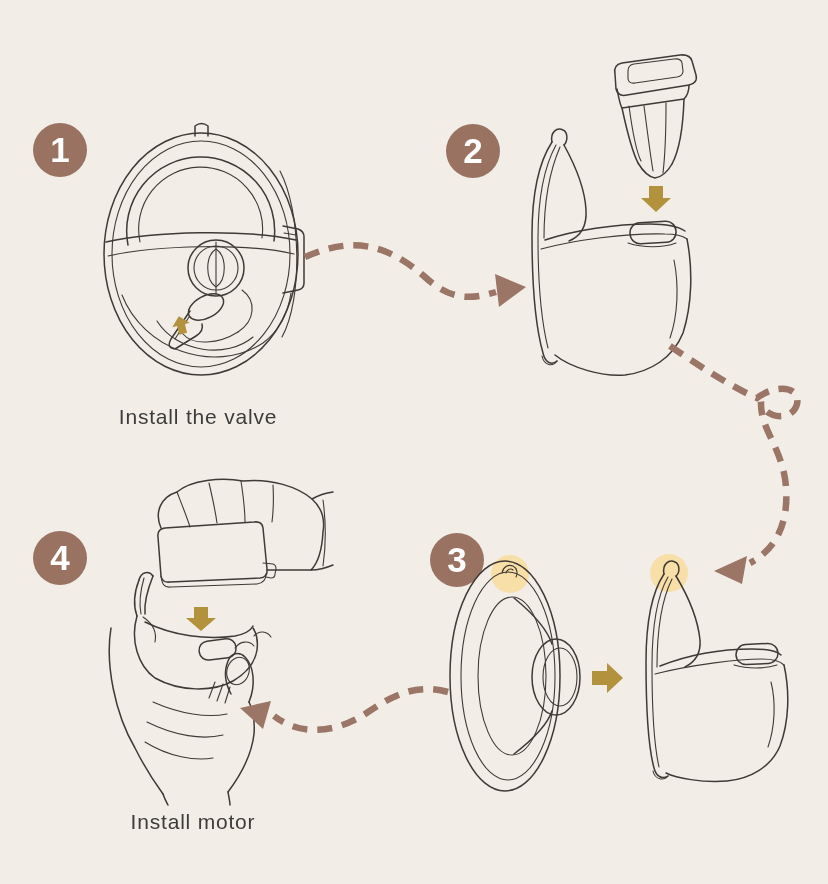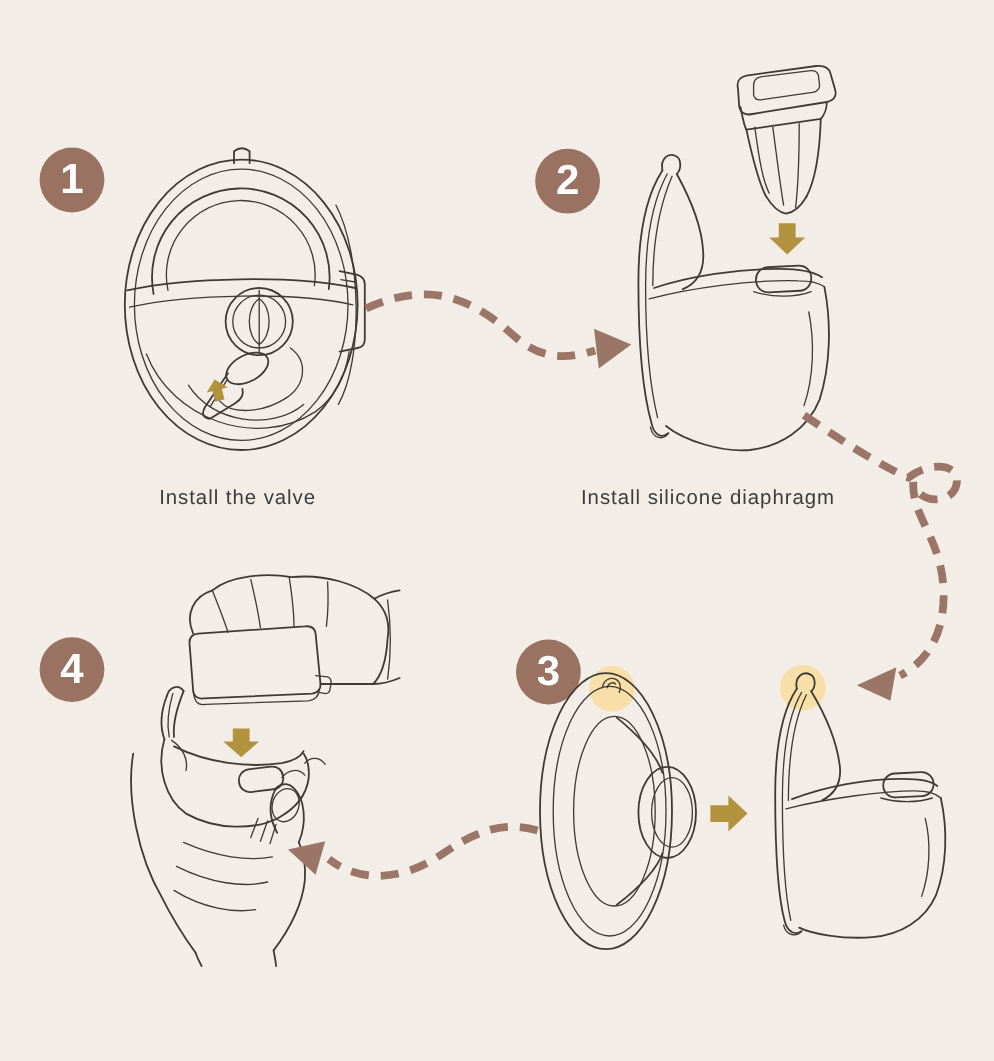--- a/index.html
+++ b/index.html
@@ -14,21 +14,21 @@
   .badge {
     position:absolute; width:54px; height:54px; border-radius:50%;
     background: var(--badge-color, #9a7261);
     color: var(--badge-text-color, #fff);
     display:flex; align-items:center; justify-content:center;
     font-size:35px; font-weight:bold; line-height:1;
     padding-bottom:2px;
   }
   .caption {
     position:absolute; width:320px; text-align:center;
-    font-size:17px; letter-spacing:0.8px;
+    font-size:21px; letter-spacing:0.8px;
     color: var(--caption-color, #3c3c3c);
   }
   svg.art, svg.overlay { position:absolute; overflow:visible; }
   svg.overlay { pointer-events:none; }
   .line { fill:none; stroke: var(--line-color, #3f3a35); stroke-width:1.5; stroke-linecap:round; stroke-linejoin:round; }
   .thin { stroke-width:1.1; }
   .gold { fill: var(--gold-arrow-color, #b3923e); stroke:none; }
   .dash { fill:none; stroke: var(--dashed-arrow-color, #9b7565); stroke-width:6.5; stroke-dasharray:15 10; stroke-linecap:butt; }
   .dhead { fill: var(--dashed-arrow-color, #9b7565); stroke:none; }
   .hl { fill: var(--highlight-color, #f8dfa8); stroke:none; }
@@ -101,21 +101,20 @@
       <path class="line" d="M49,95 C60,115 70,140 71,160 C72,176 66,186 54,191"></path>
       <path class="line" d="M30,190 C60,180 100,174 135,174 C152,174 164,177 170,181"></path>
       <path class="line thin" d="M26,199 C60,190 110,183 150,184 C160,184 168,186 172,189"></path>
       <rect class="line" x="115" y="172" width="46" height="21" rx="10" transform="rotate(-3 138 182)"></rect>
       <path class="line thin" d="M113,193 C128,198 148,198 161,193"></path>
       <path class="line" d="M172,189 C178,220 177,255 168,283 C158,308 135,322 110,325 C88,327 56,318 40,305"></path>
       <path class="line thin" d="M159,210 C164,235 163,265 155,288"></path>
     </g>
   </svg>
 
-  <div class="caption" style="left:430px; top:405px;">Install silicone diaphragm</div>
 
   <div class="badge" style="left:430px; top:533px;">
     <span>3</span>
   </div>
 
   <svg class="art" style="left:440px; top:540px;" width="365" height="262" viewBox="0 0 365 262">
     <circle class="hl" cx="70" cy="34" r="19"></circle>
     <circle class="hl" cx="229" cy="33" r="19"></circle>
     <g>
       <ellipse class="line" cx="65" cy="136" rx="55" ry="115"></ellipse>
@@ -182,20 +181,21 @@
       <path class="line" d="M133,322 C148,302 157,282 159,264 C160,250 158,240 154,232"></path>
       <path class="line" d="M154,232 C161,215 159,196 150,187 C144,181 136,183 133,191 C129,201 130,213 136,224"></path>
       <ellipse class="line thin" cx="143" cy="201" rx="11" ry="14" transform="rotate(18 143 201)"></ellipse>
       <path class="line thin" d="M120,212 L114,228 M128,214 L122,231 M135,217 L130,233"></path>
       <path class="line thin" d="M58,232 C85,244 112,248 132,244"></path>
       <path class="line thin" d="M52,252 C80,266 108,270 128,265"></path>
       <path class="line thin" d="M50,272 C74,287 100,291 118,288"></path>
     </g>
   </svg>
 
+  <div class="caption" style="left:33px; top:810px;">Install motor</div>
 
   <svg class="overlay" style="left:0; top:0;" width="828" height="884" viewBox="0 0 828 884">
     <g>
       <path class="dash" d="M305,257 C350,237 385,242 425,277 C450,300 470,300 496,292"></path>
       <polygon class="dhead" points="526,287 495,274 499,307"></polygon>
     </g>
     <g>
       <path class="dash" d="M670,346 C708,372 738,390 757,398 C775,384 801,386 797,404 C793,421 765,420 761,402 C760,430 783,448 786,487 C789,527 773,551 750,563"></path>
       <polygon class="dhead" points="714,571 747,556 742,584"></polygon>
     </g>

